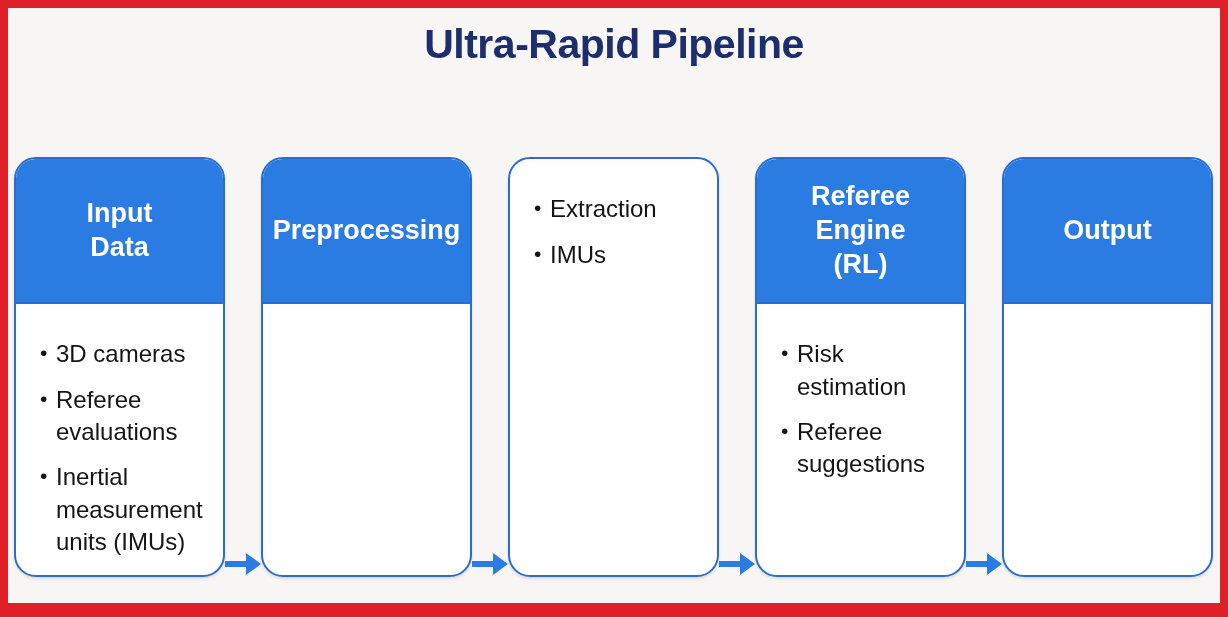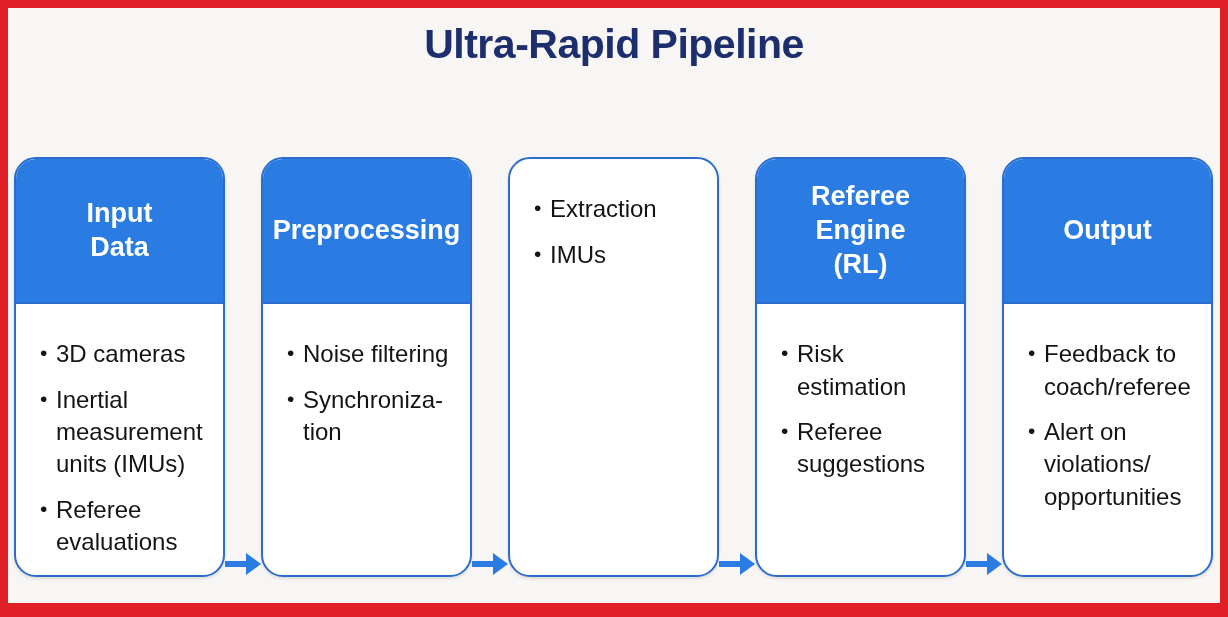--- a/index.html
+++ b/index.html
@@ -107,38 +107,33 @@
 
   <h1 class="title">Ultra-Rapid Pipeline</h1>
 
   <div class="row">
 
     <section class="card">
       <header class="card-head">Input
 Data</header>
       <ul class="card-body">
         <li>3D cameras</li>
+        <li>Referee evaluations</li>
         <li>Inertial measurement units (IMUs)</li>
-        <li>Referee evaluations</li>
       </ul>
     </section>
 
     <div class="arrow">
       <svg width="36" height="26" viewBox="0 0 36 26" aria-hidden="true">
         <path d="M0 10 H21 V2 L36 13 L21 24 V16 H0 Z"></path>
       </svg>
     </div>
 
     <section class="card">
       <header class="card-head">Preprocessing</header>
-      <ul class="card-body">
-        <li>Noise filtering</li>
-        <li>Synchroniza-
-tion</li>
-      </ul>
     </section>
 
     <div class="arrow">
       <svg width="36" height="26" viewBox="0 0 36 26" aria-hidden="true">
         <path d="M0 10 H21 V2 L36 13 L21 24 V16 H0 Z"></path>
       </svg>
     </div>
 
     <section class="card">
       <ul class="card-body">
@@ -164,21 +159,16 @@
     </section>
 
     <div class="arrow">
       <svg width="36" height="26" viewBox="0 0 36 26" aria-hidden="true">
         <path d="M0 10 H21 V2 L36 13 L21 24 V16 H0 Z"></path>
       </svg>
     </div>
 
     <section class="card">
       <header class="card-head">Output</header>
-      <ul class="card-body">
-        <li>Feedback to coach/referee</li>
-        <li>Alert on violations/
-opportunities</li>
-      </ul>
     </section>
 
   </div>
 </div>
 
 </body></html>

